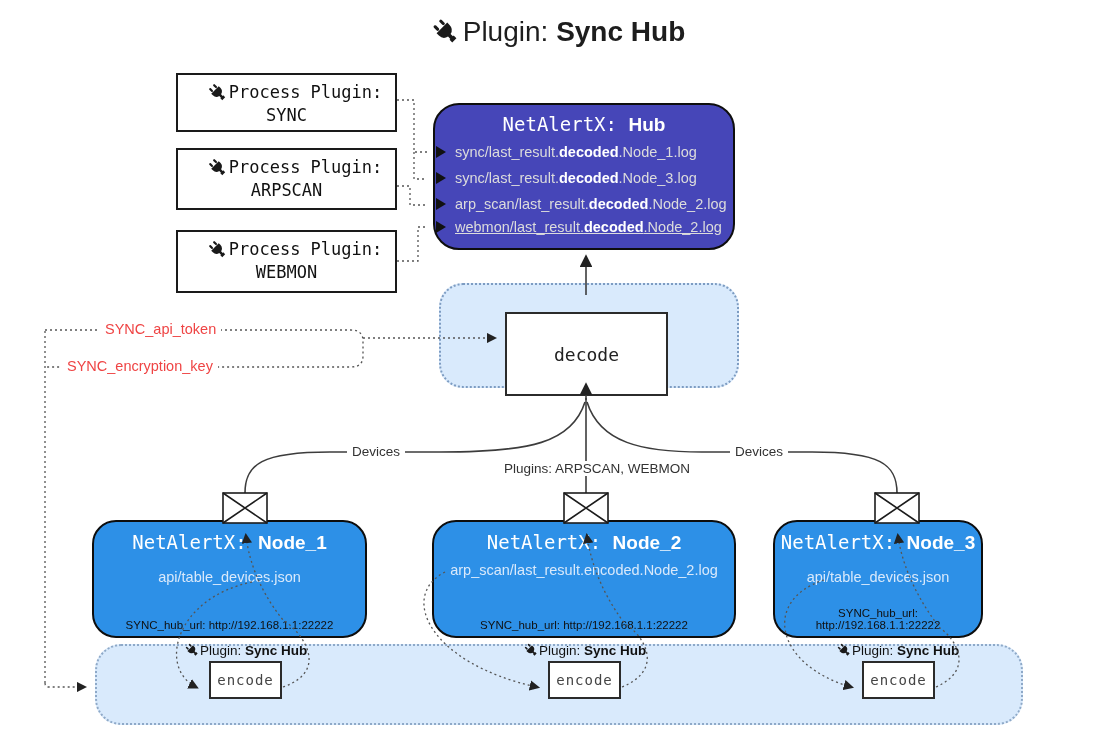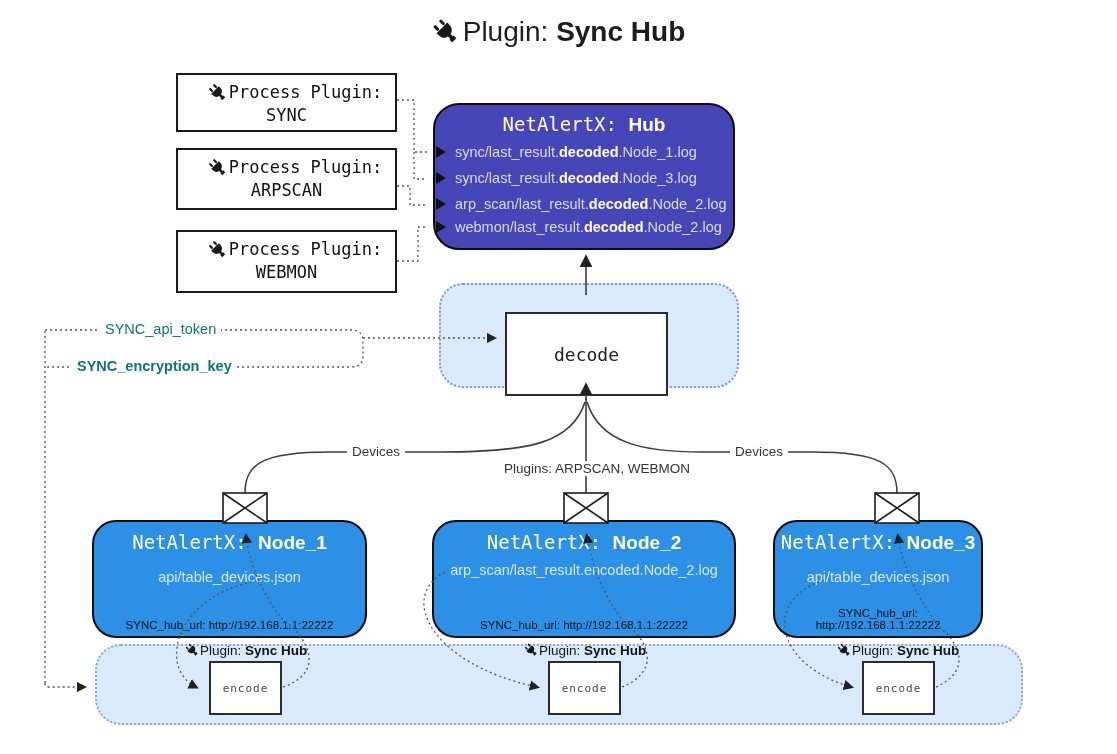--- a/index.html
+++ b/index.html
@@ -25,56 +25,56 @@
   .hub-url{left:433px;top:79px;width:302px;text-align:center;font-size:11px;color:#333;}
   .hub{left:433px;top:103px;width:302px;height:147px;background:var(--hub-fill,#4646b8);
        border:2px solid #0e0e0e;border-radius:26px;color:#e2e2e2;padding:8px 0 16px 20px;}
   .hub-title{text-align:center;margin-left:-20px;font-family:"DejaVu Sans Mono",monospace;
              font-size:19px;color:#fff;margin-bottom:5px;}
   .hub-title b,.node-title b{font-family:"Liberation Sans",sans-serif;font-weight:700;}
   .hub-item{position:relative;font-size:14.5px;line-height:22px;color:#dcdcdc;white-space:nowrap;}
   .hub-item b{color:#fff;}
   .hub-item::before{content:"";position:absolute;left:-19px;top:50%;transform:translateY(-50%);
        border-left:10px solid #111;border-top:6px solid transparent;border-bottom:6px solid transparent;}
-  .hi2{margin-top:4px;} .hi3{margin-top:4px;} .hi4{margin-top:1px;}
+  .hi2{margin-top:4px;} .hi3{margin-top:4px;} .hi4{margin-top:1px;text-decoration:underline;}
 
   
   .decode-wrap{left:439px;top:283px;width:300px;height:105px;background:var(--panel-fill,#d9eafc);
        border:2px dotted #7d9cc2;border-radius:24px;}
   .decode-box{left:505px;top:312px;width:163px;height:84px;background:#fff;border:2.5px solid #2b2b2b;
        display:flex;align-items:center;justify-content:center;
        font-family:"DejaVu Sans Mono",monospace;font-size:18px;color:#222;}
 
   
-  .linelabel{background:#fff;padding:0 5px;color:#0f766e;white-space:nowrap;}
+  .linelabel{background:#fff;padding:0 5px;color:#ef4444;white-space:nowrap;}
   .tok1{left:100px;top:321px;font-size:14.5px;}
-  .tok2{left:72px;top:358px;font-size:14.5px;font-weight:bold;}
+  .tok2{left:62px;top:358px;font-size:14.5px;}
   .lbl-dev{font-size:13.5px;color:#333;}
   .devL{left:347px;top:444px;} .devR{left:730px;top:444px;}
   .plugC{left:499px;top:461px;font-size:13.5px;color:#333;}
 
   
   .node{top:520px;height:118px;background:var(--node-fill,#2d90e7);border:2px solid #0d0d0d;
         border-radius:24px;color:#fff;text-align:center;}
   .n1{left:92px;width:275px;} .n2{left:432px;width:304px;} .n3{left:773px;width:210px;}
   .node-title{font-family:"DejaVu Sans Mono",monospace;font-size:19px;margin-top:9px;color:#fff;}
   .node-file{font-size:14.5px;color:#d9e9fb;white-space:nowrap;}
   .one-file .node-file{margin-top:15px;}
   .two-file .node-file{margin-top:5px;line-height:23px;}
   .node-huburl{position:absolute;bottom:5px;left:0;width:100%;font-size:11.5px;color:#101010;}
 
   
   .band{left:95px;top:644px;width:928px;height:81px;background:var(--panel-fill,#d9eafc);
         border:2px dotted var(--panel-border,#8ea9c8);border-radius:26px;}
   .enc-label{top:643px;font-size:13.5px;color:#111;white-space:nowrap;z-index:3;}
   .enc-label .plug{width:14px;height:14px;vertical-align:-2px;margin-right:1px;}
   .encL{left:185px;} .encC{left:524px;} .encR{left:837px;}
-  .enc-box{top:661px;width:73px;height:54px;background:#fff;border:2px solid #2b2b2b;z-index:3;
+  .enc-box{top:661px;width:73px;height:38px;background:#fff;border:2px solid #2b2b2b;z-index:3;
         display:flex;align-items:center;justify-content:center;
-        font-family:"DejaVu Sans Mono",monospace;font-size:11px;letter-spacing:1px;color:#444;text-align:right;}
+        font-family:"DejaVu Sans Mono",monospace;font-size:14px;letter-spacing:1px;color:#444;text-align:right;}
   .ebL{left:209px;} .ebC{left:548px;} .ebR{left:862px;}
 
   .plug{fill:#1a1a1a;display:inline-block;}
 </style>
 </head>
 <body>
 
 <div class="canvas">
 
   <svg class="layer under">

